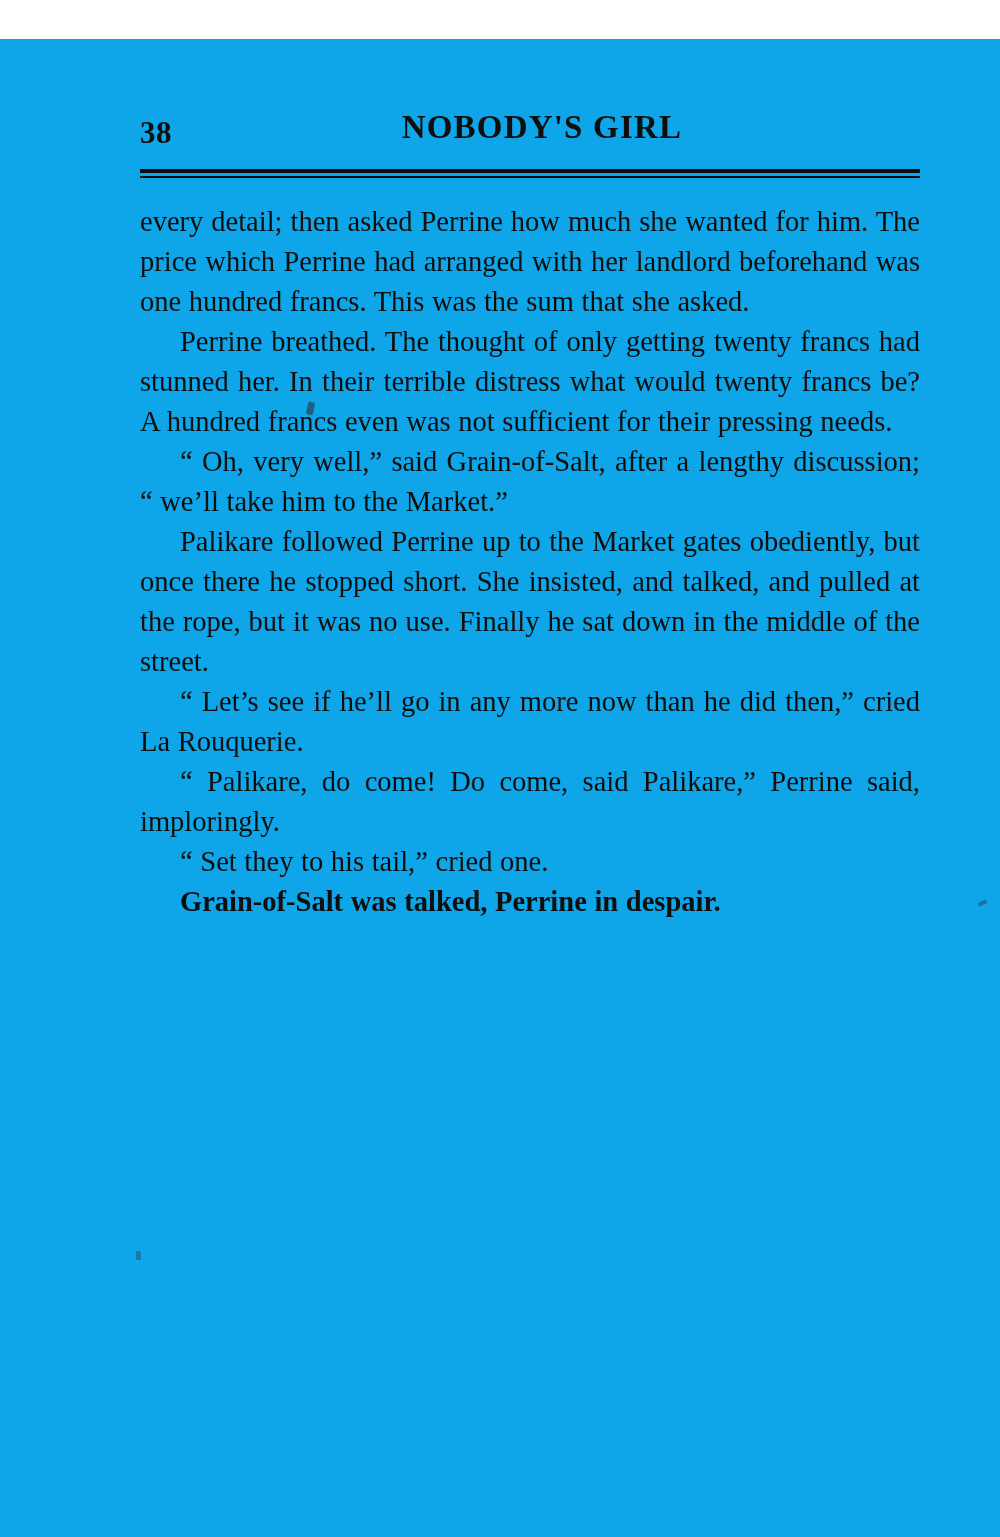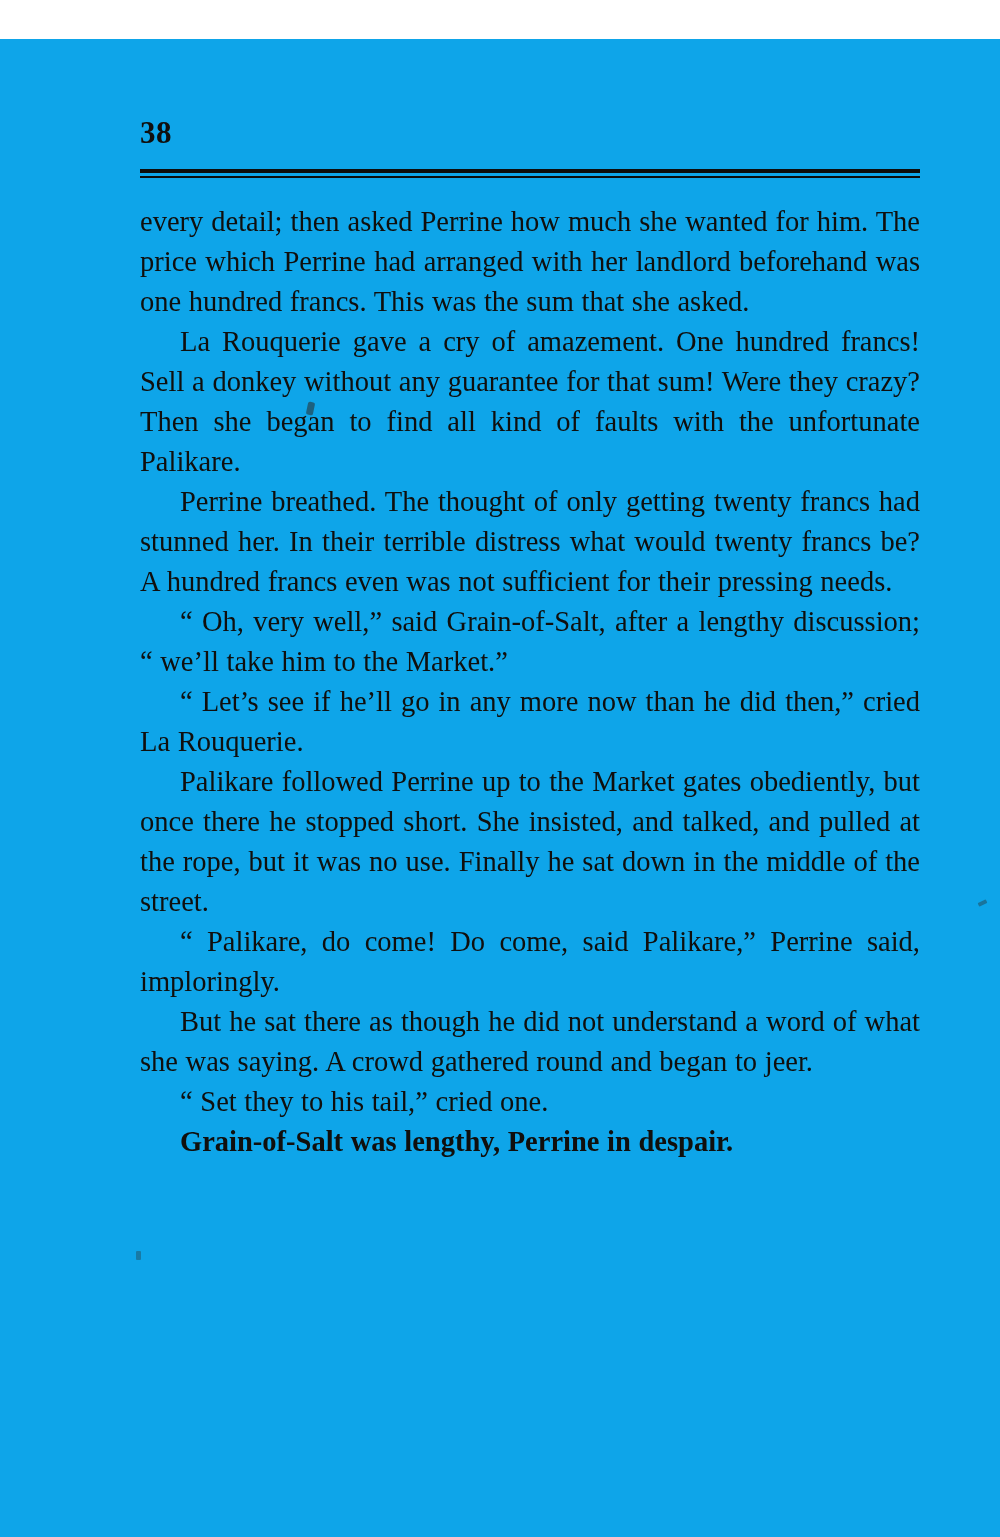--- a/index.html
+++ b/index.html
@@ -91,31 +91,30 @@
 <div class="page">
 
   <div class="speck s1"></div>
   <div class="speck s2"></div>
   <div class="speck s3"></div>
 
   <div class="page-inner">
 
     <div class="header">
       <div class="folio">38</div>
+      <div class="running-title">NOBODY'S GIRL</div>
     </div>
 
     <div class="rule-double"></div>
 
     <div class="body-text">
       <p class="para first">every detail; then asked Perrine how much she wanted for him.    The price which Perrine had arranged with her landlord beforehand was one hundred francs.    This was the sum that she asked.</p>
-      <p class="para">La Rouquerie gave a cry of amazement.    One hundred francs!    Sell a donkey without any guarantee for that sum!    Were they crazy?    Then she began to find all kind of faults with the unfortunate Palikare.</p>
       <p class="para">Perrine breathed.    The thought of only getting twenty francs had stunned her.    In their terrible distress what would twenty francs be?    A hundred francs even was not sufficient for their pressing needs.</p>
       <p class="para">“ Oh, very well,” said Grain-of-Salt, after a lengthy discussion; “ we’ll take him to the Market.”</p>
+      <p class="para">Palikare followed Perrine up to the Market gates obediently, but once there he stopped short.    She insisted, and talked, and pulled at the rope, but it was no use.    Finally he sat down in the middle of the street.</p>
       <p class="para">“ Let’s see if he’ll go in any more now than he did then,” cried La Rouquerie.</p>
-      <p class="para">Palikare followed Perrine up to the Market gates obediently, but once there he stopped short.    She insisted, and talked, and pulled at the rope, but it was no use.    Finally he sat down in the middle of the street.</p>
       <p class="para">“ Palikare, do come!    Do come, said Palikare,” Perrine said, imploringly.</p>
-      <p class="para">But he sat there as though he did not understand a word of what she was saying.    A crowd gathered round and began to jeer.</p>
       <p class="para">“ Set they to his tail,” cried one.</p>
-      <p class="para last-strong">Grain-of-Salt was lengthy, Perrine in despair.</p>
+      <p class="para last-strong">Grain-of-Salt was talked, Perrine in despair.</p>
     </div>
 
   </div>
 </div>
 
 </body></html>

